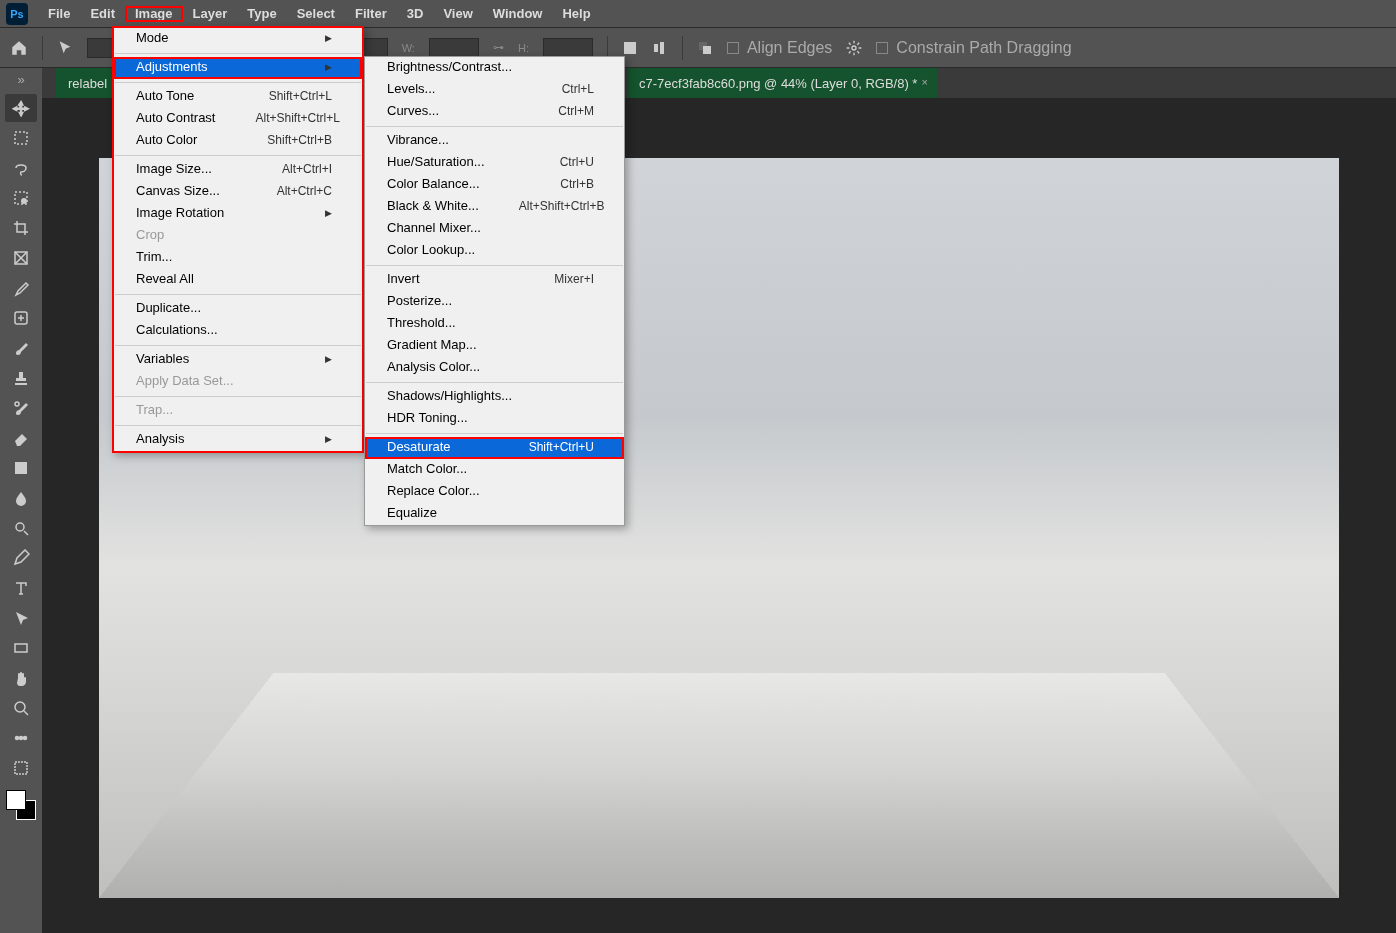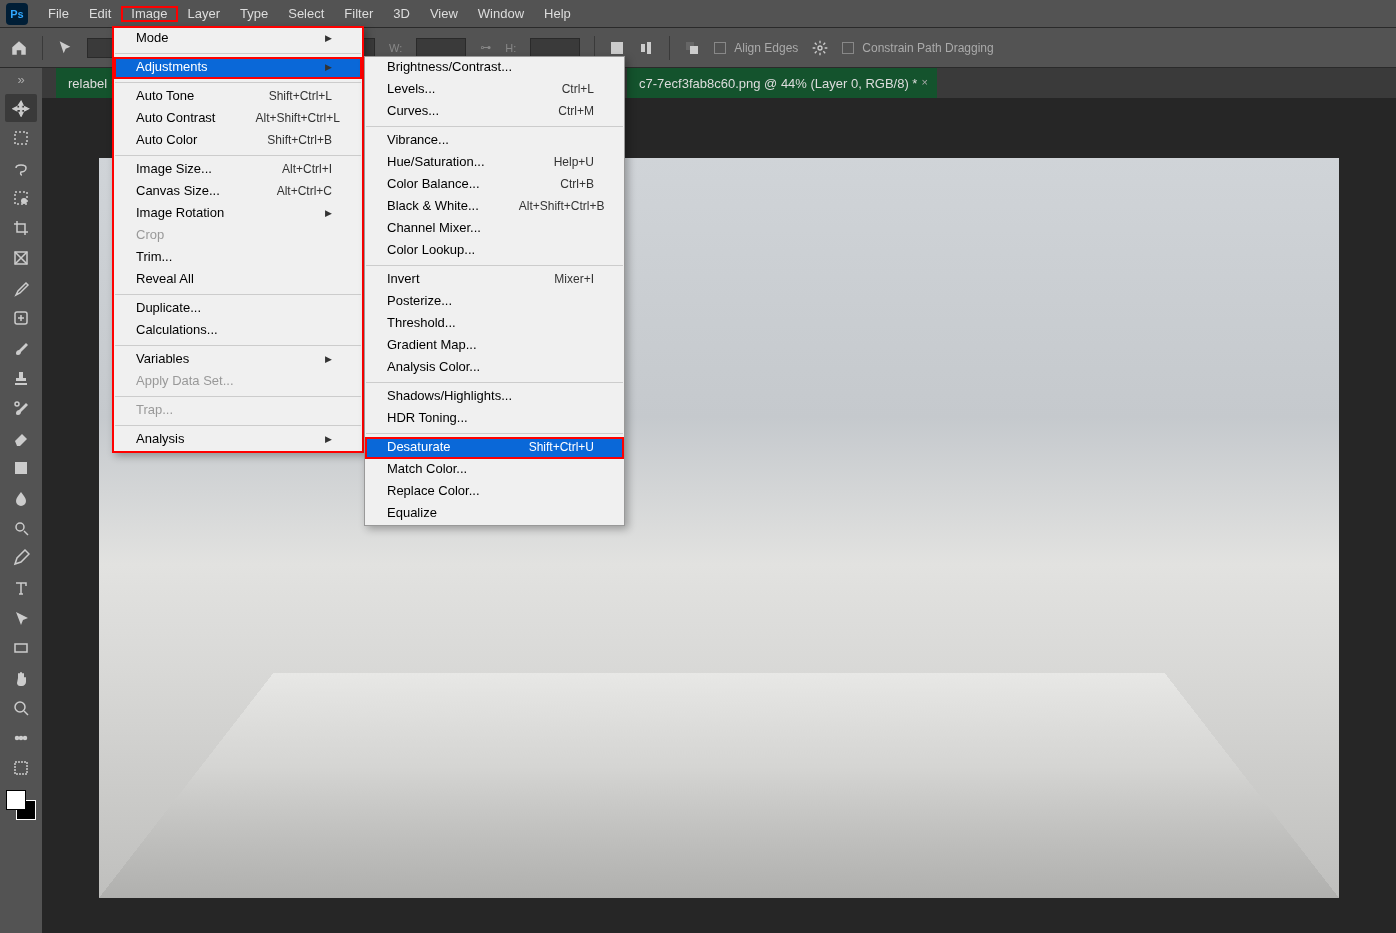--- a/index.html
+++ b/index.html
@@ -2,28 +2,28 @@
 <html><head>
 <meta charset="utf-8">
 <style>
 * { margin: 0; padding: 0; box-sizing: border-box; font-family: -apple-system, "Segoe UI", Arial, sans-serif; font-size: 13px; user-select: none; }
 body { background: #535353; width: 1396px; height: 933px; overflow: hidden; position: relative; color: #ccc; }
 
 
 .menubar { height: 28px; background: #535353; display: flex; align-items: center; padding: 0 6px; border-bottom: 1px solid #2a2a2a; }
 .ps-icon { width: 22px; height: 22px; background: #001e36; border-radius: 4px; display: flex; align-items: center; justify-content: center; margin-right: 10px; }
 .ps-icon span { color: #31a8ff; font-weight: bold; font-size: 11px; }
-.menu-item { padding: 0 10px; height: 16px; display: flex; align-items: center; cursor: default; color: #ddd; }
+.menu-item { padding: 0 10px; height: 16px; display: flex; align-items: center; cursor: default; color: #ddd; font-weight: bold; }
 .menu-item.highlighted { outline: 2px solid #ff0000; outline-offset: -2px; }
 
 
 .optionsbar { height: 40px; background: #535353; display: flex; align-items: center; padding: 0 10px; border-bottom: 1px solid #2a2a2a; gap: 14px; }
 .home-icon { width: 18px; height: 18px; }
 .sep { width: 1px; height: 24px; background: #3a3a3a; }
-.opt-label { color: #aaa; font-size: 12px; }
+.opt-label { color: #aaa; font-size: 16px; }
 .opt-input { width: 50px; height: 20px; background: #3a3a3a; border: 1px solid #2a2a2a; }
 .opt-select { width: 60px; height: 20px; background: #3a3a3a; border: 1px solid #2a2a2a; }
 .swatch-mini { width: 24px; height: 16px; background: #000; border: 1px solid #666; }
 .divider-wh { color: #888; font-size: 11px; }
 .checkbox-fake { width:12px; height:12px; border:1px solid #888; display:inline-block; margin-right:4px; }
 
 
 .doctabs { height: 30px; background: #3a3a3a; display: flex; align-items: center; padding-left: 56px; }
 .doctab { padding: 0 20px 0 12px; height: 30px; display: flex; align-items: center; color: #ddd; background: #14532d; position: relative; }
 .doctab .close { position:absolute; right:4px; top:8px; width:12px; height:12px; color:#aaa; font-size:11px; }
@@ -352,21 +352,21 @@
     <div class="dd-item">
       <span>Curves...</span>
       <span class="dd-shortcut">Ctrl+M</span>
     </div>
     <div class="dd-sep"></div>
     <div class="dd-item">
       <span>Vibrance...</span>
     </div>
     <div class="dd-item">
       <span>Hue/Saturation...</span>
-      <span class="dd-shortcut">Help+U</span>
+      <span class="dd-shortcut">Ctrl+U</span>
     </div>
     <div class="dd-item">
       <span>Color Balance...</span>
       <span class="dd-shortcut">Ctrl+B</span>
     </div>
     <div class="dd-item">
       <span>Black &amp; White...</span>
       <span class="dd-shortcut">Alt+Shift+Ctrl+B</span>
     </div>
     <div class="dd-item">

